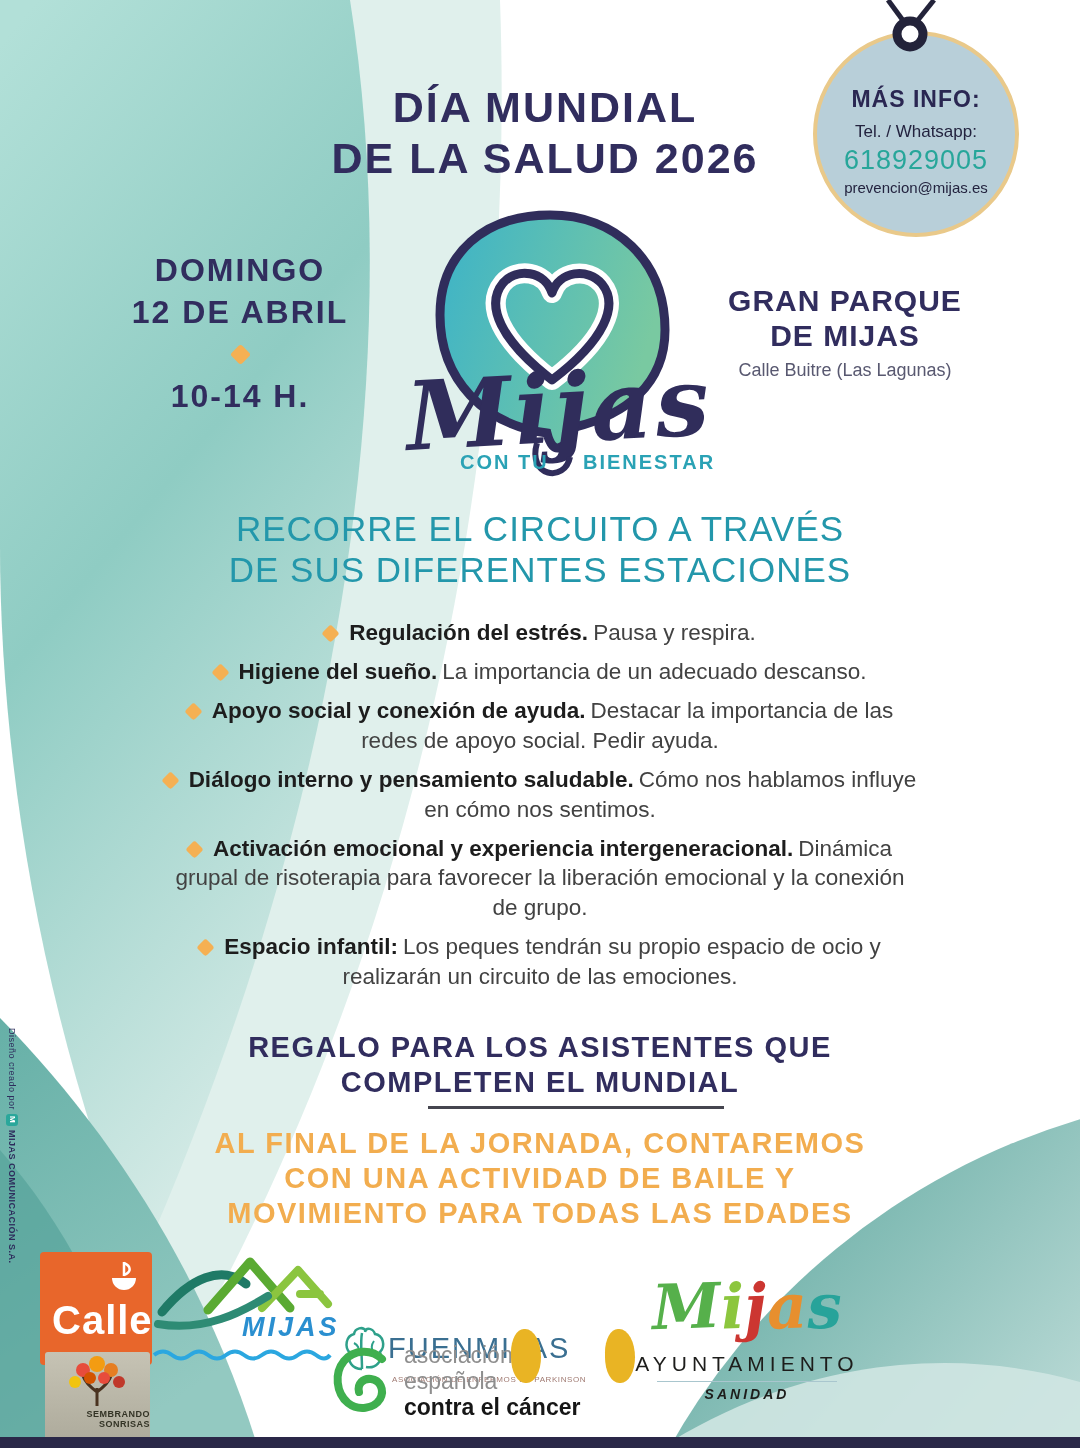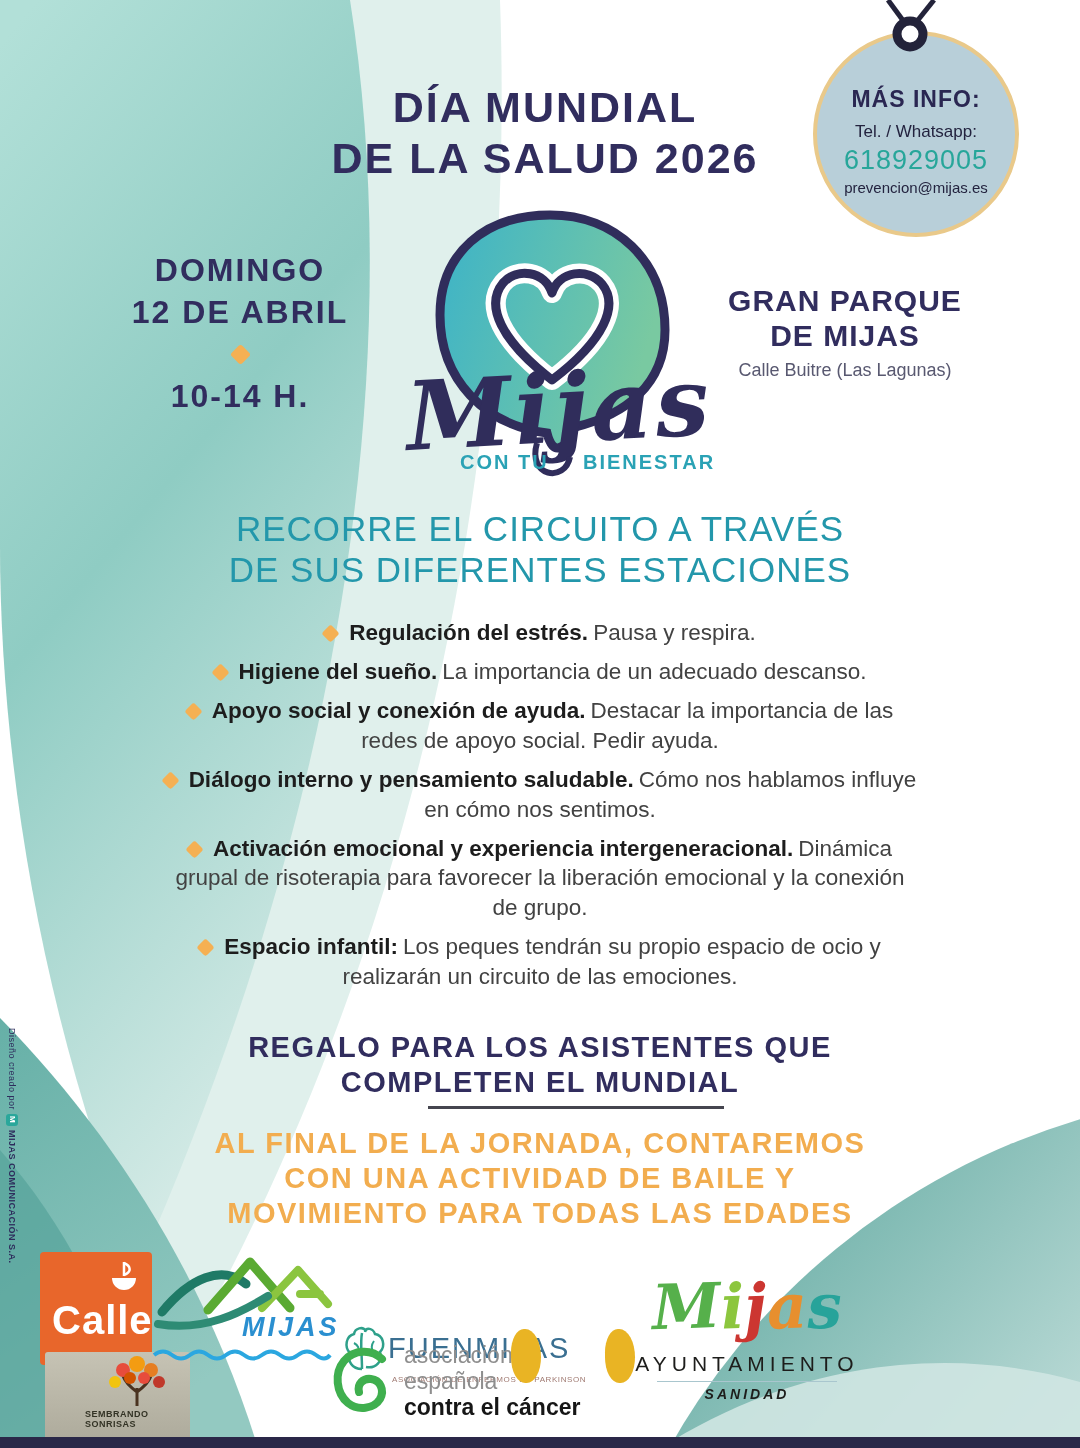--- a/index.html
+++ b/index.html
@@ -86,21 +86,21 @@
   
   .fida {
     left:40px; top:1252px; width:112px; height:113px; background:#e8662b; border-radius:4px;
     color:#fff;
   }
   .fida-word { position:absolute; left:12px; bottom:22px; font-size:40px; font-weight:700; letter-spacing:1px; }
   .fida-boat { position:absolute; right:12px; top:8px; }
 
   .sembrando {
     left:45px; top:1352px; width:105px; height:88px; border-radius:3px;
-    background:linear-gradient(180deg,#c6c3b4,#aeab9c); text-align:left; overflow:hidden;padding-left:40px;
+    background:linear-gradient(180deg,#c6c3b4,#aeab9c); text-align:right; overflow:hidden;
   }
   .sembrando-text { font-size:9px; font-weight:700; color:#333325; letter-spacing:0.5px; line-height:1.15; margin-top:1px; }
 
   .afa { left:150px; top:1250px; width:200px; height:92px; }
   .afesol { left:152px; top:1348px; width:190px; text-align:center; }
   .afesol-word { color:#2ba7e0; font-weight:800; font-size:42px; letter-spacing:1px; }
 
   .fuenmijas { left:340px; top:1323px; width:260px; }
   .fuen-row { display:flex; align-items:center; }
   .fuen-name { color:#3a6f91; font-size:29px; font-weight:500; letter-spacing:2px; }

